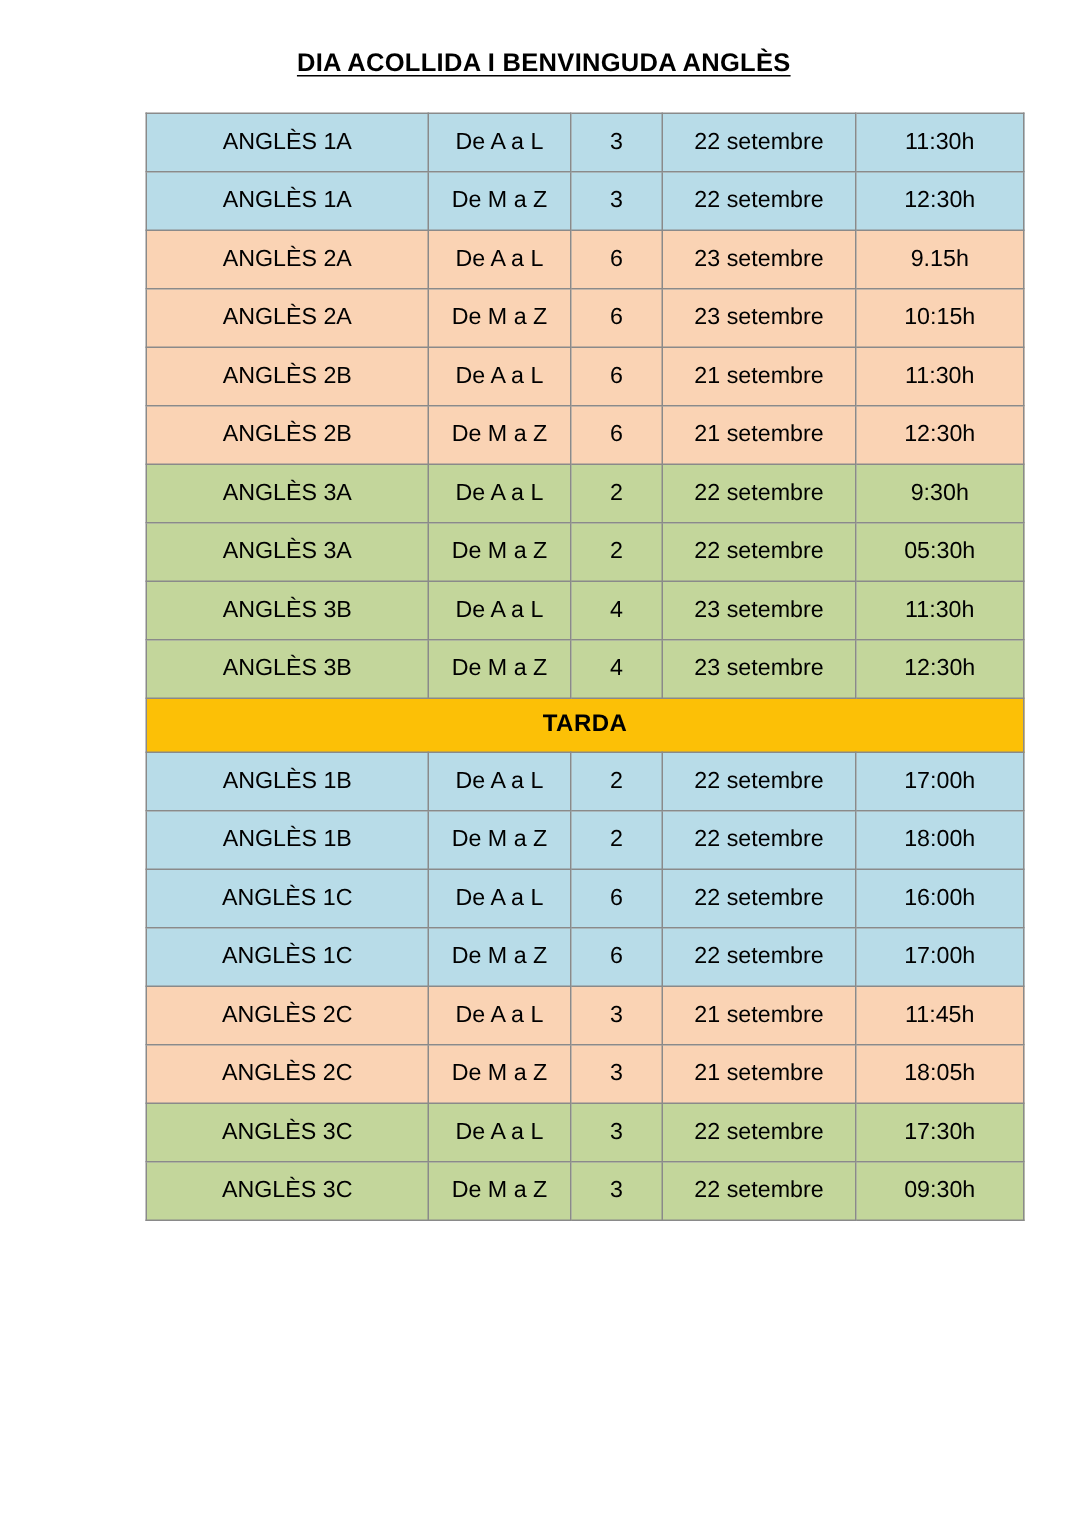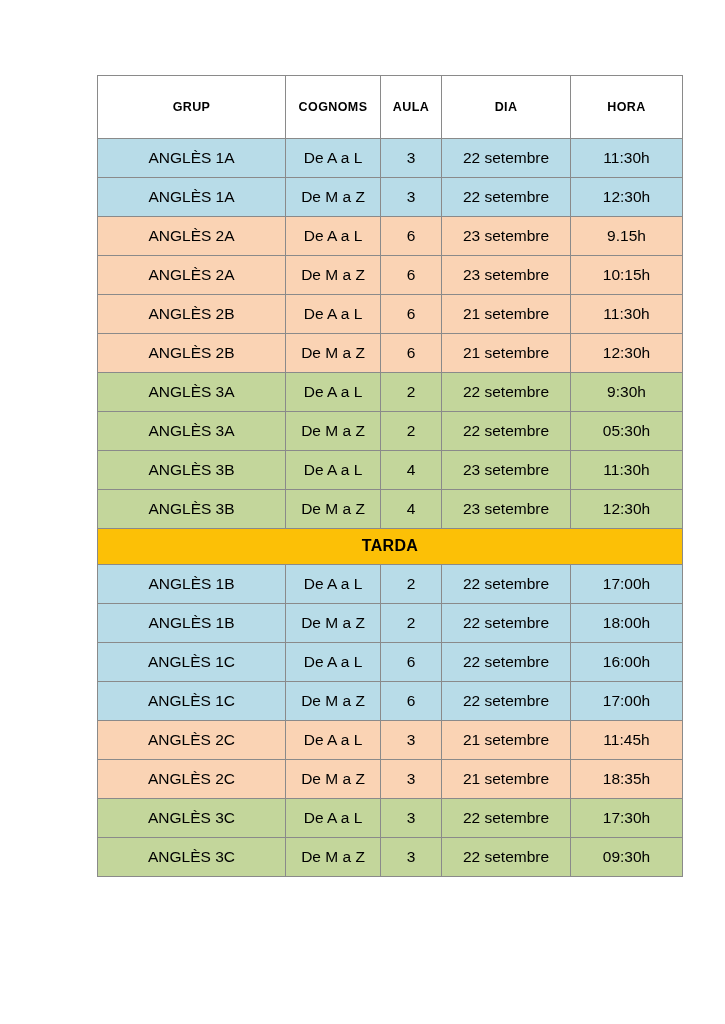--- a/index.html
+++ b/index.html
@@ -74,37 +74,31 @@
   .c-cognoms { width: 95px; }
   .c-aula    { width: 61px; }
   .c-dia     { width: 129px; }
   .c-hora    { width: 112px; }
 </style>
 </head>
 <body>
 
 <div class="page">
 
+  <div class="doc-title">DIA ACOLLIDA I BENVINGUDA ANGLÈS</div>
 
   <table class="sched-table">
     <colgroup>
       <col class="c-grup">
       <col class="c-cognoms">
       <col class="c-aula">
       <col class="c-dia">
       <col class="c-hora">
     </colgroup>
     <tbody>
-        <tr class="head-row">
-          <td>GRUP</td>
-          <td>COGNOMS</td>
-          <td>AULA</td>
-          <td>DIA</td>
-          <td>HORA</td>
-        </tr>
         <tr class="blue">
           <td>ANGLÈS 1A</td>
           <td>De A a L</td>
           <td>3</td>
           <td>22 setembre</td>
           <td>11:30h</td>
         </tr>
         <tr class="blue">
           <td>ANGLÈS 1A</td>
           <td>De M a Z</td>
@@ -204,21 +198,21 @@
           <td>De A a L</td>
           <td>3</td>
           <td>21 setembre</td>
           <td>11:45h</td>
         </tr>
         <tr class="peach">
           <td>ANGLÈS 2C</td>
           <td>De M a Z</td>
           <td>3</td>
           <td>21 setembre</td>
-          <td>18:35h</td>
+          <td>18:05h</td>
         </tr>
         <tr class="green">
           <td>ANGLÈS 3C</td>
           <td>De A a L</td>
           <td>3</td>
           <td>22 setembre</td>
           <td>17:30h</td>
         </tr>
         <tr class="green">
           <td>ANGLÈS 3C</td>

